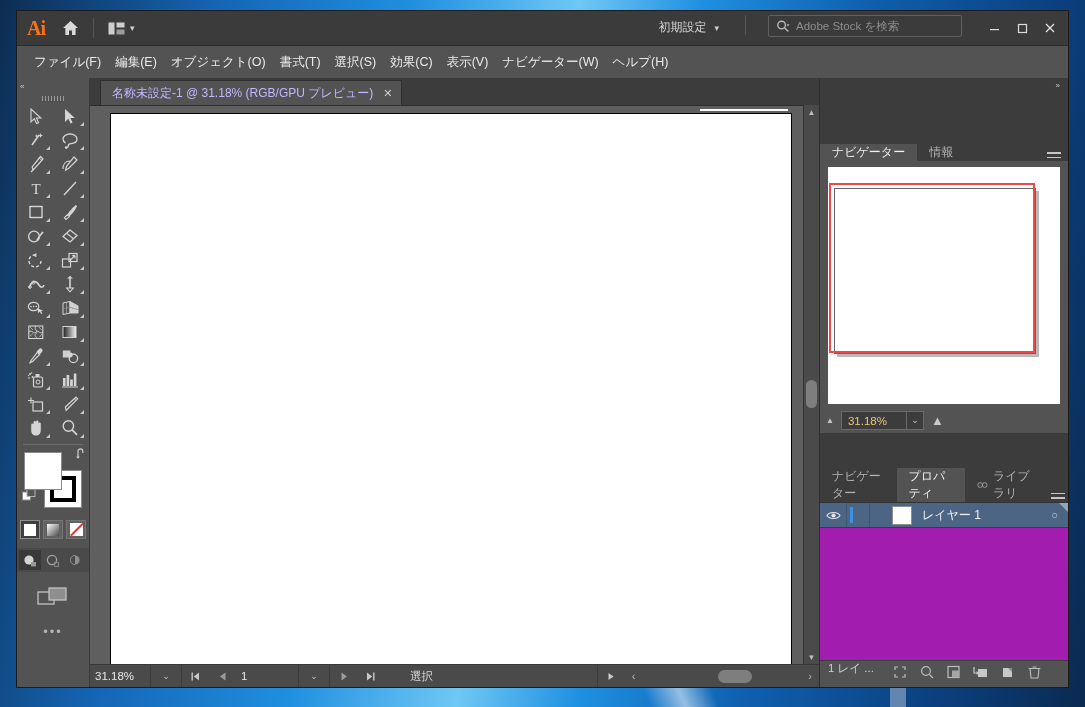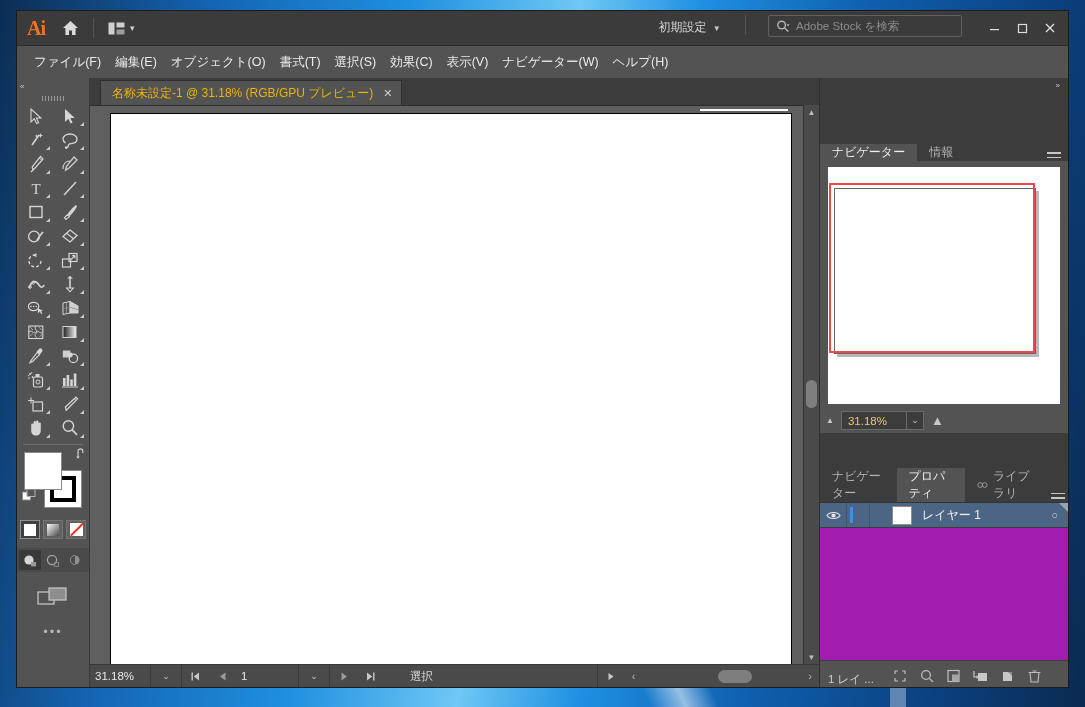--- a/index.html
+++ b/index.html
@@ -86,21 +86,21 @@
   .dm.sel{background:#393939;}
   .scrmode{margin-top:14px;}
   .dots{margin-top:16px;color:#b5b5b5;letter-spacing:2px;font-size:13px;}
 
   
   .center{flex:1 1 auto;display:flex;flex-direction:column;min-width:0;background:#3c3c3c;}
   .tabstrip{height:27px;background:#3c3c3c;display:flex;align-items:flex-end;
     padding-left:10px;flex:0 0 auto;}
   .doctab{height:25px;background:#535353;border:1px solid #2e2e2e;border-bottom:none;
     display:flex;align-items:center;gap:10px;padding:0 8px 0 11px;box-sizing:border-box;}
-  .doctab span.t{color:#eab308;font-size:12px;white-space:nowrap;}
+  .doctab span.t{color:#c4b5fd;font-size:12px;white-space:nowrap;}
   .doctab span.x{color:#cdcdcd;font-size:11px;font-weight:bold;}
   .canvaswrap{flex:1 1 auto;position:relative;display:flex;min-height:0;}
   .canvas{flex:1 1 auto;background:#5f5f5f;position:relative;overflow:hidden;border-top:1px solid #2e2e2e;}
   .artboard{position:absolute;left:20px;top:7px;width:680px;height:550px;background:#fff;border:1px solid #000;}
   .abtopline{position:absolute;left:610px;top:3px;width:88px;height:2px;background:#fff;}
   .vscroll{width:15px;background:#4a4a4a;border-left:1px solid #333;display:flex;
     flex-direction:column;align-items:center;flex:0 0 auto;position:relative;}
   .vscroll .arw{height:14px;width:15px;display:flex;align-items:center;justify-content:center;color:#bdbdbd;font-size:8px;}
   .vthumb{position:absolute;left:2px;top:275px;width:11px;height:28px;background:#7e7e7e;border-radius:6px;}
   .statusbar{height:22px;background:#4a4a4a;display:flex;align-items:center;
@@ -146,21 +146,21 @@
     border-bottom:1px solid #3a3a3a;position:relative;}
   .lr-eye{width:26px;display:flex;align-items:center;justify-content:center;
     border-right:1px solid #3f566f;height:100%;}
   .lr-lock{width:22px;border-right:1px solid #3f566f;height:100%;}
   .lr-color{position:absolute;left:30px;top:4px;width:3px;height:16px;background:#3f8fe0;}
   .lr-thumb{width:18px;height:17px;background:#fff;border:1px solid #8d8d8d;margin:0 10px 0 22px;}
   .lr-name{color:#f0f0f0;font-size:12px;}
   .lr-target{margin-left:auto;padding-right:10px;color:#d2d2d2;font-size:11px;}
   .lr-corner{position:absolute;right:0;top:0;width:0;height:0;
     border-top:9px solid #8fa6bf;border-left:9px solid transparent;}
-  .layerfoot{height:26px;background:#535353;display:flex;align-items:flex-end;
+  .layerfoot{height:26px;background:#535353;display:flex;align-items:flex-start;
     padding:0 8px;gap:1px;border-top:1px solid #3d3d3d;}
   .lf-count{color:#cfcfcf;font-size:11.5px;white-space:nowrap;padding-right:12px;}
   .lf-ico{width:26px;height:22px;display:flex;align-items:center;justify-content:center;}
   svg{display:block;}
 </style>
 </head>
 <body>
 
 <div id="desktop"></div>
 

